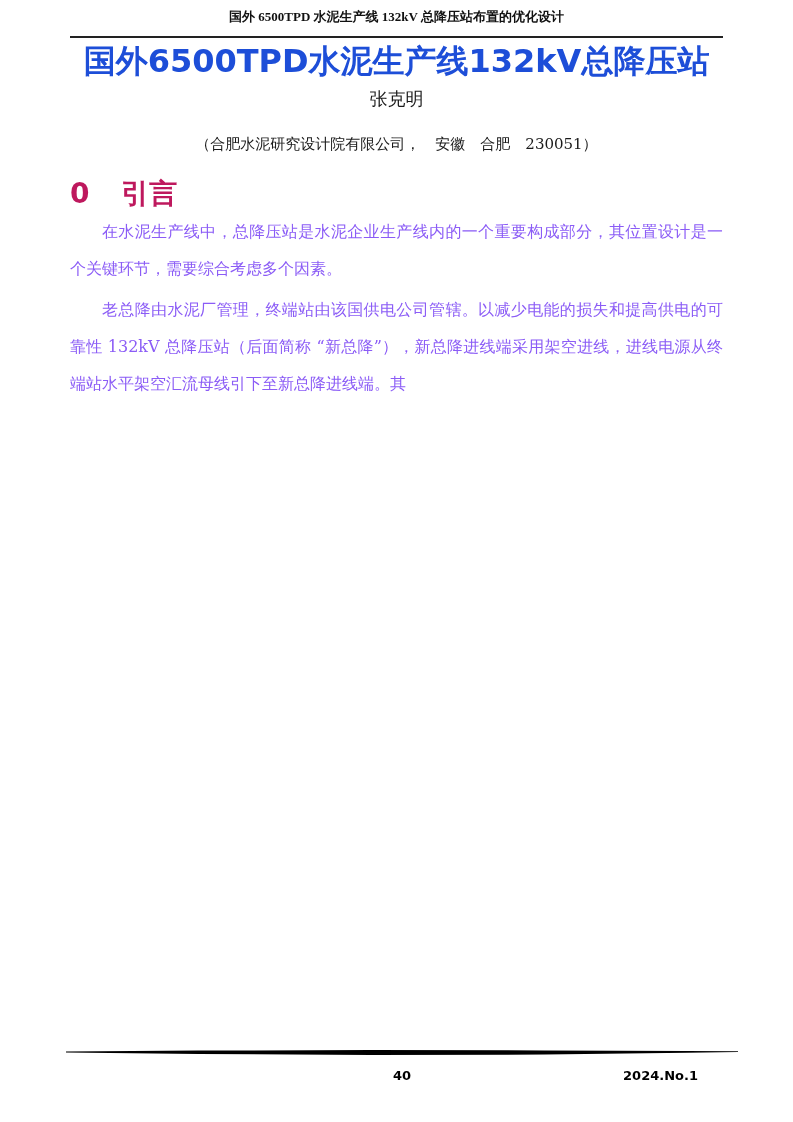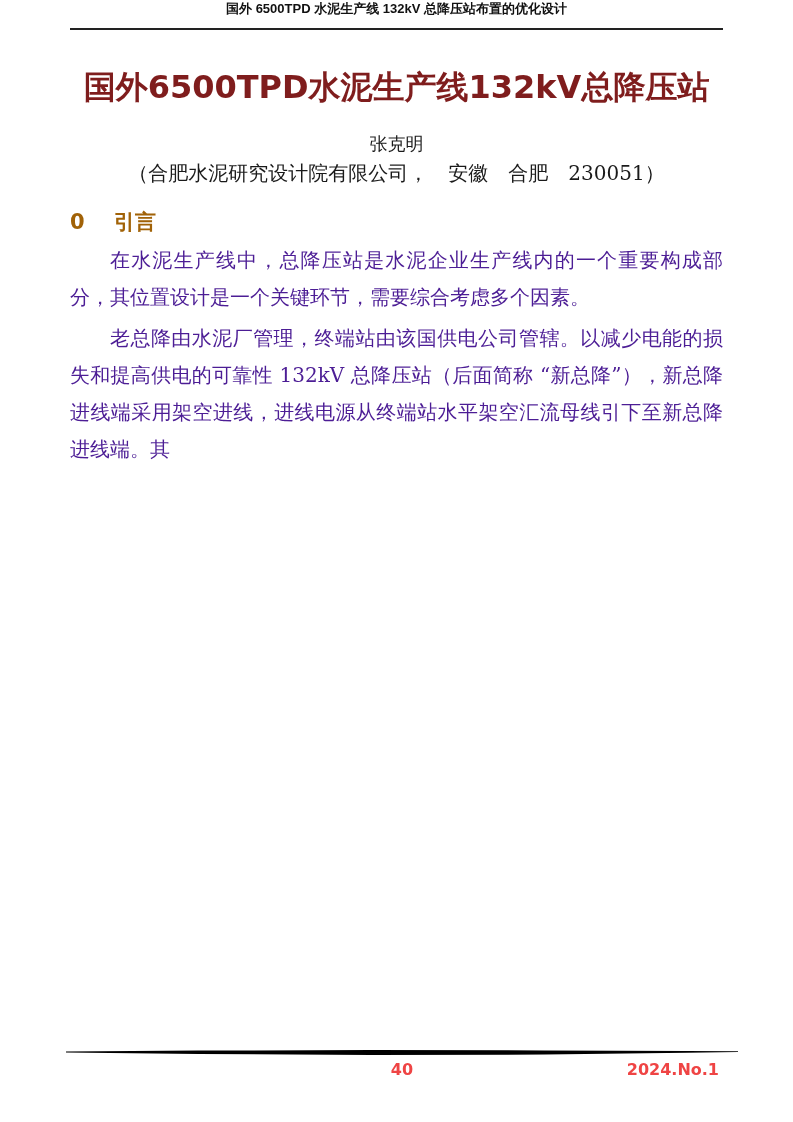--- a/index.html
+++ b/index.html
@@ -13,102 +13,102 @@
     color: #1a1a1a;
     font-family: "DejaVu Serif", "Liberation Serif", serif;
     overflow: hidden;
   }
   .content {
     padding: 0 70px;
   }
   
   .running-head {
     text-align: center;
-    font-family: Liberation Sans, sans-serif;
+    font-family: Liberation Serif, serif;
     font-weight: bold;
     font-size: 13px;
     line-height: 17px;
     color: #111;
+    margin-top: 8px;
   }
   .head-rule {
     margin-top: 11px;
     border-top: 2px solid #222;
     height: 0;
   }
   
   .article-title {
-    margin-top: 34px;
     text-align: center;
     font-family: "DejaVu Sans", "Liberation Sans", sans-serif;
     font-weight: bold;
     font-size: 32px;
     line-height: 47px;
-    color: #7f1d1d;
+    color: #1d4ed8;
   }
   .author {
-    margin-top: 21px;
+    margin-top: 2px;
     text-align: center;
     font-size: 18px;
     line-height: 24px;
   }
   .affiliation {
-    margin-top: 5px;
+    margin-top: 21px;
     text-align: center;
-    font-size: 20px;
+    font-size: 15px;
     line-height: 25px;
   }
   
   .section-heading {
     font-family: "DejaVu Sans", "Liberation Sans", sans-serif;
     font-weight: bold;
-    font-size: 21px;
+    font-size: 28px;
     line-height: 31px;
-    color: #a16207;
+    color: #be185d;
   }
   .section-heading .sec-num { display: inline-block; }
   .section-heading .sec-label { display: inline-block; margin-left: 22px; }
   #sec-0 .section-heading { margin-top: 21px; }
   #sec-1 .section-heading { margin-top: 7px; }
   
   .para {
     margin-top: 4px;
-    font-size: 20px;
+    font-size: 16px;
     line-height: 37px;
     text-align: justify;
     text-justify: inter-ideograph;
     text-indent: 2em;
-    color: #4c1d95;
+    color: #8b5cf6;
   }
   .para + .para { margin-top: 0; }
   
   .footer {
     position: absolute;
     left: 66px;
     right: 55px;
     top: 1049px;
   }
   .footer-rule { display: block; width: 100%; height: 7px; }
   .footer-row {
     position: relative;
-    margin-top: 5px;
+    margin-top: 11px;
     height: 18px;
     font-family: "DejaVu Sans", "Liberation Sans", sans-serif;
     font-weight: bold;
-    font-size: 16px;
+    font-size: 13px;
     line-height: 18px;
-    color: #ef4444;
+    color: #000000;
   }
   .page-number {
     position: absolute;
     left: 0; right: 0;
     text-align: center;
   }
   .issue-number {
     position: absolute;
-    right: 19px;
+    right: 40px;
     top: 0;
   }
 </style>
 </head>
 <body>
 
 <div class="page">
   <div class="content">
 
     <div class="running-head">国外 6500TPD 水泥生产线 132kV 总降压站布置的优化设计</div>

